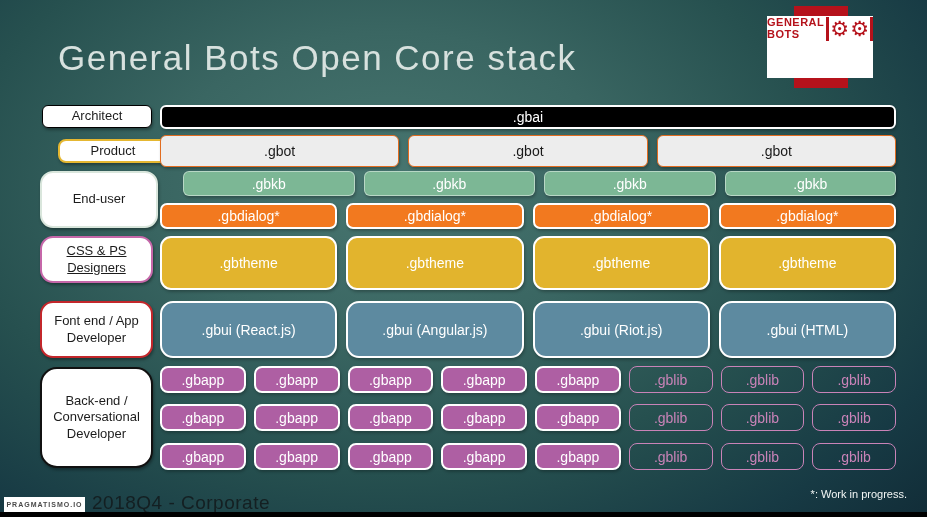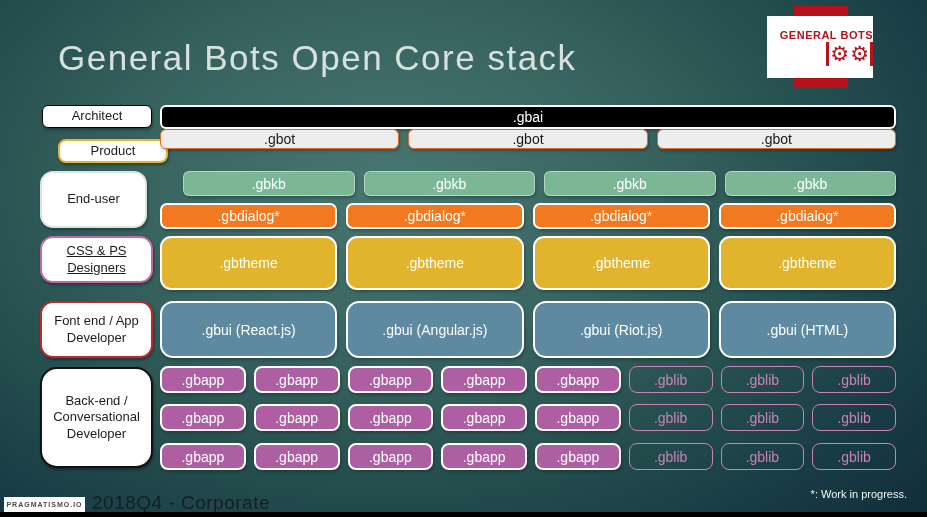--- a/index.html
+++ b/index.html
@@ -16,52 +16,52 @@
   .title {
     position:absolute; left:58px; top:38px;
     font-size:35px; font-weight:400; letter-spacing:1.5px;
     color:#d7e1de;
   }
 
   
   .logo-band { position:absolute; left:794px; top:6px; width:54px; height:82px; background:#b5121b; }
   .logo-card {
     position:absolute; left:767px; top:16px; width:106px; height:62px;
-    background:#ffffff; display:flex; flex-direction:column; align-items:flex-end; justify-content:center;
+    background:#ffffff; display:flex; flex-direction:row; align-items:flex-start; justify-content:center;
   }
   .logo-text { color:#b5121b; font-weight:bold; font-size:11px; letter-spacing:0.5px; }
   .logo-gears { display:flex; align-items:center; gap:1px; margin-top:1px; }
   .logo-gears .vbar { width:3px; height:24px; background:#b5121b; }
   .logo-gears .gear { font-family:"DejaVu Sans", sans-serif; color:#b5121b; font-size:21px; line-height:24px; font-weight:bold; }
 
   
   .lbl {
     position:absolute; background:#ffffff; color:#1c1c1c;
     display:flex; align-items:center; justify-content:center; text-align:center;
     font-size:13px; line-height:1.25; padding:2px 0;
     box-shadow:1px 2px 3px rgba(0,0,0,0.35);
   }
   .lbl-architect { left:42px; top:105px; width:110px; height:23px; border:1.5px solid #000; border-radius:6px; }
   .lbl-product   { left:42px; top:139px; width:110px; height:24px; border:2px solid #e5b731; border-radius:8px;margin-left:16px; }
-  .lbl-enduser   { left:40px; top:171px; width:107px; height:57px; border:2px solid #d9e6dc; border-radius:13px; }
+  .lbl-enduser   { left:40px; top:171px; width:118px; height:57px; border:2px solid #d9e6dc; border-radius:13px; }
   .lbl-cssps     { left:40px; top:236px; width:113px; height:47px; border:2px solid #c567a9; border-radius:13px;text-decoration:underline; }
   .lbl-frontend  { left:40px; top:301px; width:113px; height:57px; border:2px solid #c3272b; border-radius:13px; }
   .lbl-backend   { left:40px; top:367px; width:113px; height:101px; border:2px solid #111; border-radius:17px; }
 
   
   .row { position:absolute; left:160px; width:736px; display:flex; gap:9px; }
   .row > div {
     flex:1; display:flex; align-items:center; justify-content:center;
     font-size:14px; color:#ffffff; box-shadow:1px 2px 3px rgba(0,0,0,0.25);
   }
 
   .row-gbai { top:105px; height:24px; }
   .box-gbai { background:#000000; border:2px solid #ffffff; border-radius:6px; }
 
-  .row-gbot { top:129px; height:20px; }
+  .row-gbot { top:135px; height:32px; }
   .box-gbot { background:#ededed; border:1.5px solid #e16c20; border-radius:6px; color:#1a1a1a !important; }
 
   .row-gbkb { top:171px; height:25px;padding-left:23px; }
   .box-gbkb { background:#7cb795; border:1px solid rgba(255,255,255,0.45); border-radius:6px; }
 
   .row-gbdialog { top:203px; height:26px; }
   .box-gbdialog { background:#f2791f; border:2px solid #ffffff; border-radius:7px; }
 
   .row-gbtheme { top:236px; height:54px; }
   .box-gbtheme { background:#e2b42d; border:2px solid #ffffff; border-radius:11px; }

